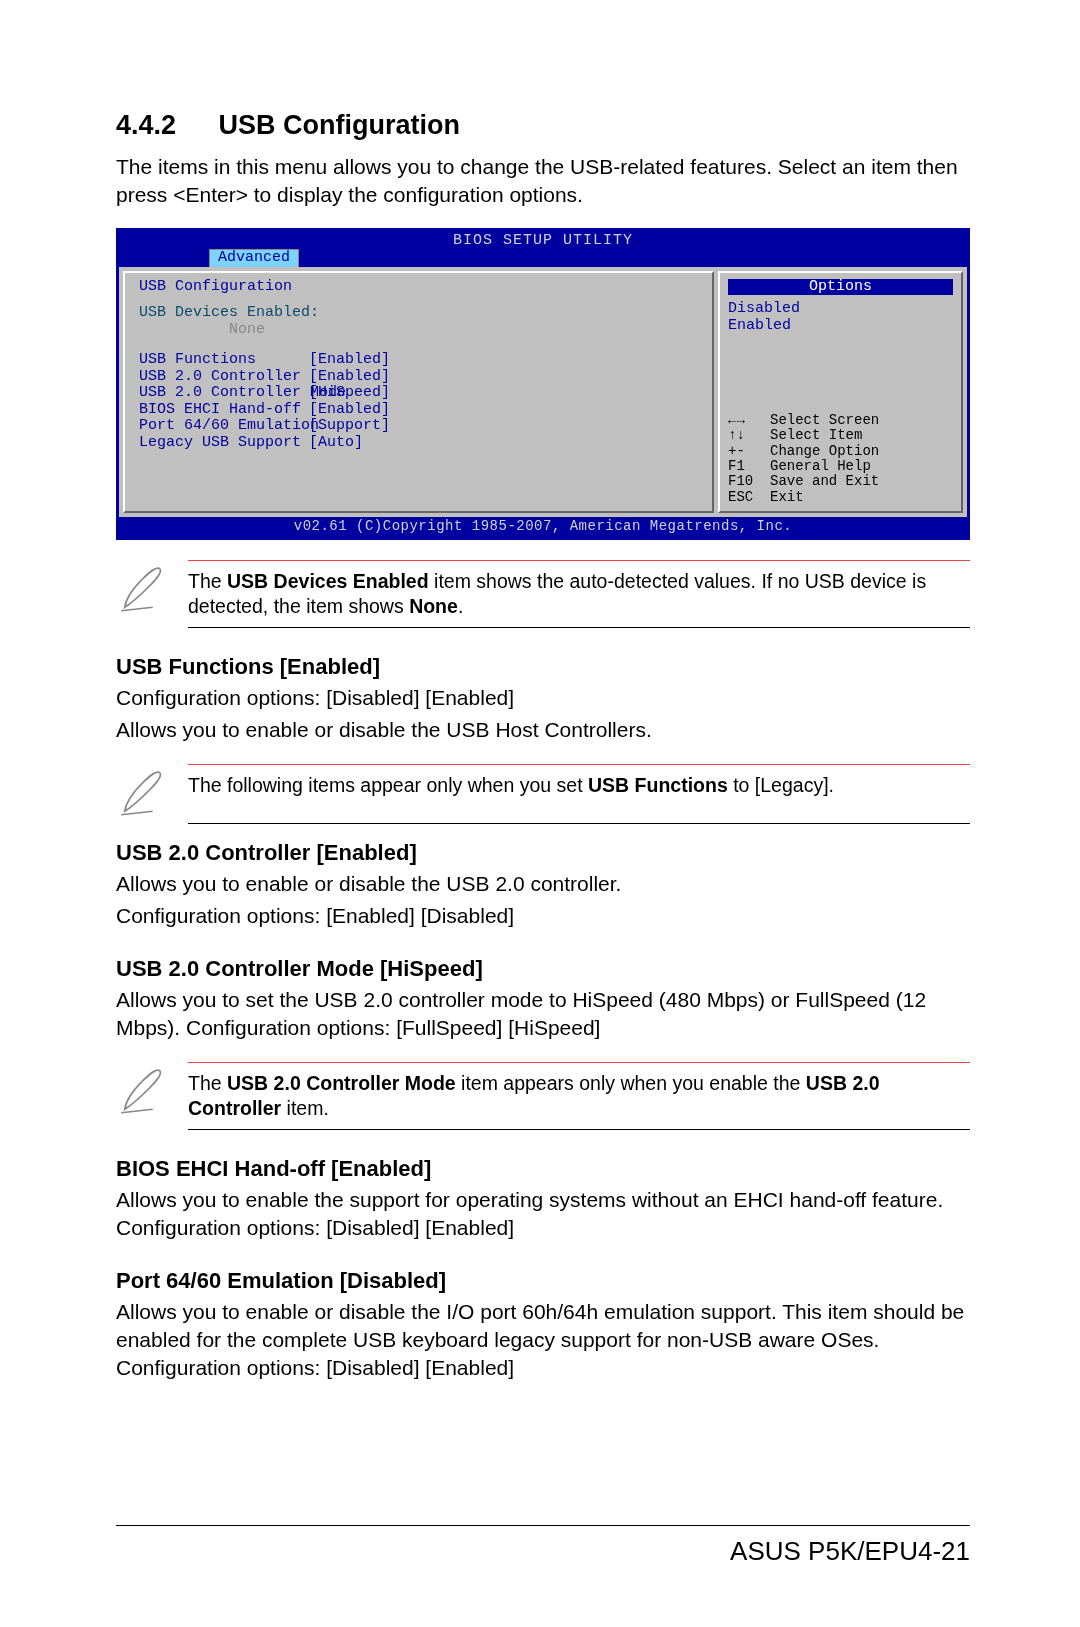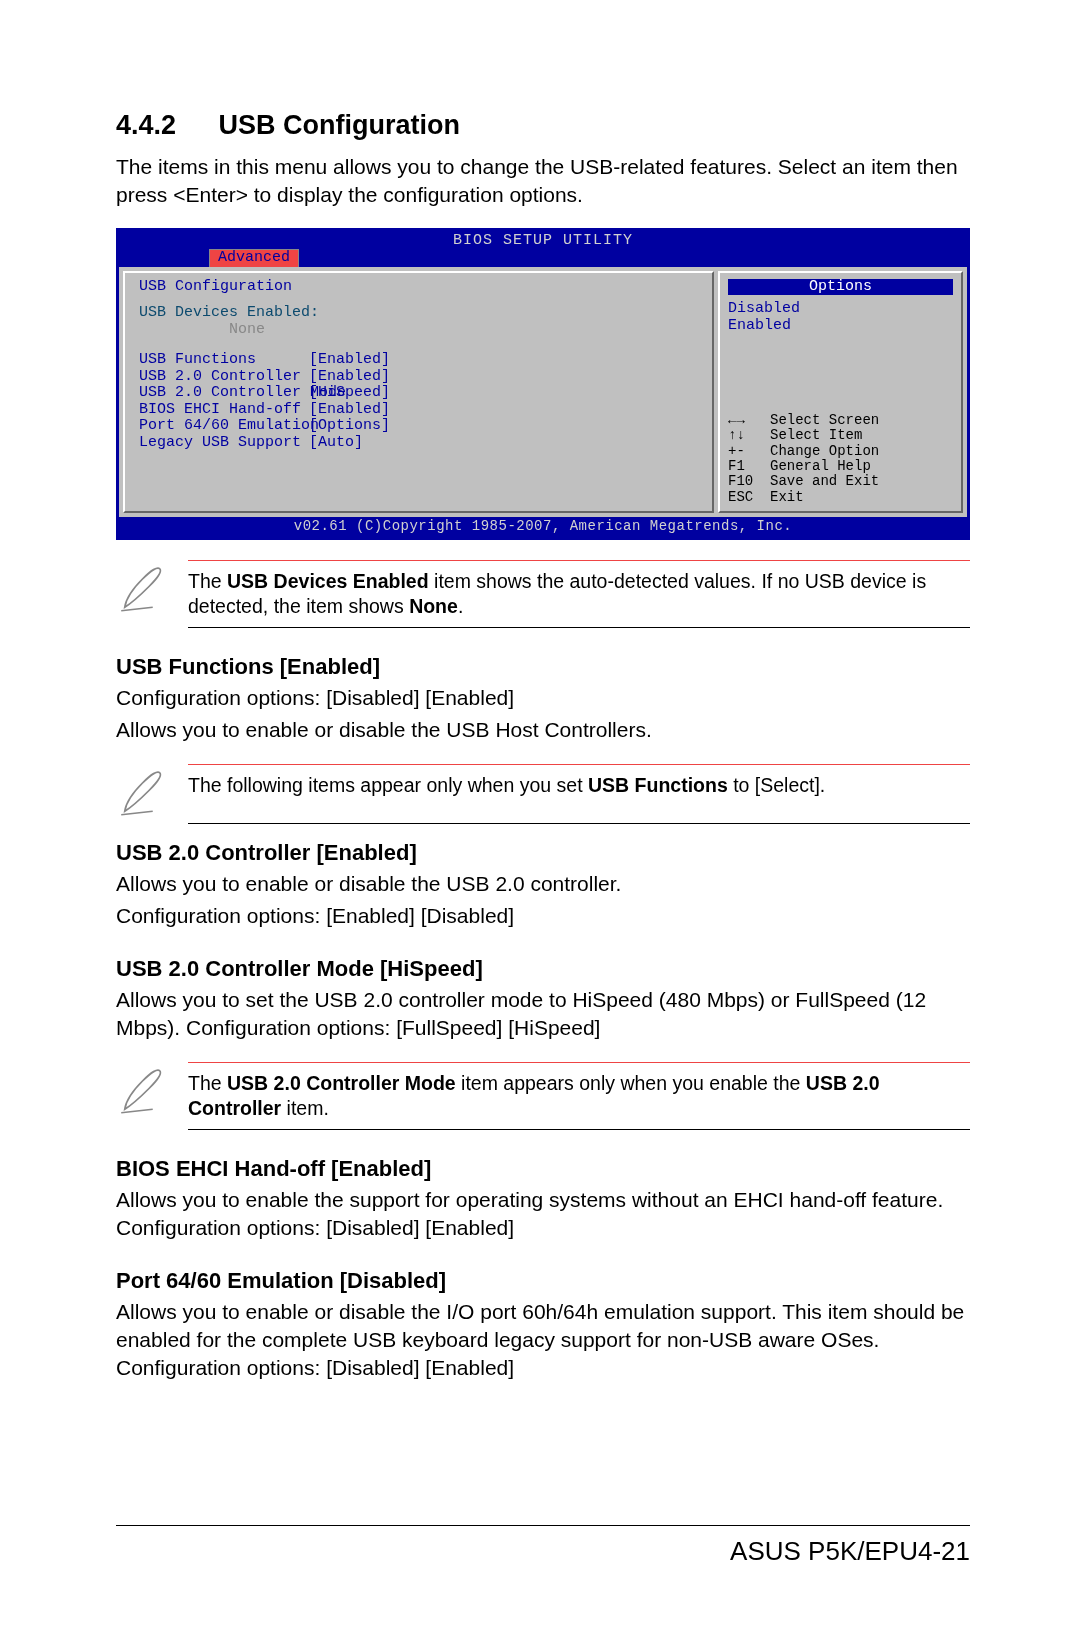--- a/index.html
+++ b/index.html
@@ -30,21 +30,21 @@
   }
   .bios-top {
     background: #0000a0;
     color: #fff;
     padding: 2px 0 0 0;
     position: relative;
   }
   .bios-banner { text-align: center; color: #d0d0d0; font-weight: normal; letter-spacing: 1px; }
   .bios-tab {
     display:inline-block; margin-left: 90px; padding: 0 8px;
-    background:#ef4444; color:#0000a0; border-left:1px solid #888; border-top:1px solid #888; border-right:1px solid #888;
+    background:#7dd3fc; color:#0000a0; border-left:1px solid #888; border-top:1px solid #888; border-right:1px solid #888;
   }
   .bios-body { display:flex; }
   .bios-left {
     flex: 1; padding: 6px 10px 60px 14px;
     border-top: 2px solid #fff;
     border-left: 2px solid #fff;
     border-right: 2px solid #666;
     border-bottom: 2px solid #666;
     margin: 4px 2px 4px 4px;
   }
@@ -121,21 +121,21 @@
         <div class="row">
               <span class="lbl">USB 2.0 Controller Mode</span>
               <span class="val">[HiSpeed]</span>
             </div>
         <div class="row">
               <span class="lbl">BIOS EHCI Hand-off</span>
               <span class="val">[Enabled]</span>
             </div>
         <div class="row">
               <span class="lbl">Port 64/60 Emulation</span>
-              <span class="val">[Options]</span>
+              <span class="val">[Support]</span>
             </div>
         <div class="row">
               <span class="lbl">Legacy USB Support</span>
               <span class="val">[Auto]</span>
             </div>
       </div>
     </div>
     <div class="bios-right">
       <div class="opt-head">Options</div>
       <div>Disabled</div>
@@ -188,21 +188,21 @@
 <div class="sub-p">Allows you to enable or disable the USB Host Controllers.</div>
 
 <div class="note">
   <div class="note-icon">
     <svg viewBox="0 0 64 64">
           <path d="M10 54 Q12 40 30 22 Q46 6 50 10 Q54 14 38 30 Q20 48 10 54 Z" fill="none" stroke="#888" stroke-width="2"></path>
           <path d="M6 58 Q24 56 42 54" fill="none" stroke="#888" stroke-width="2"></path>
         </svg>
   </div>
   <div class="note-text">
-    <span>The following items appear only when you set </span><b>USB Functions</b><span> to [Select].</span>
+    <span>The following items appear only when you set </span><b>USB Functions</b><span> to [Legacy].</span>
   </div>
 </div>
 
 <div class="sub-h" style="margin-top:16px">USB 2.0 Controller [Enabled]</div>
 <div class="sub-p">Allows you to enable or disable the USB 2.0 controller.</div>
 <div class="sub-p">Configuration options: [Enabled] [Disabled]</div>
 
 <div class="sub-h">USB 2.0 Controller Mode [HiSpeed]</div>
 <div class="sub-p">Allows you to set the USB 2.0 controller mode to HiSpeed (480 Mbps) or FullSpeed (12 Mbps). Configuration options: [FullSpeed] [HiSpeed]</div>
 

